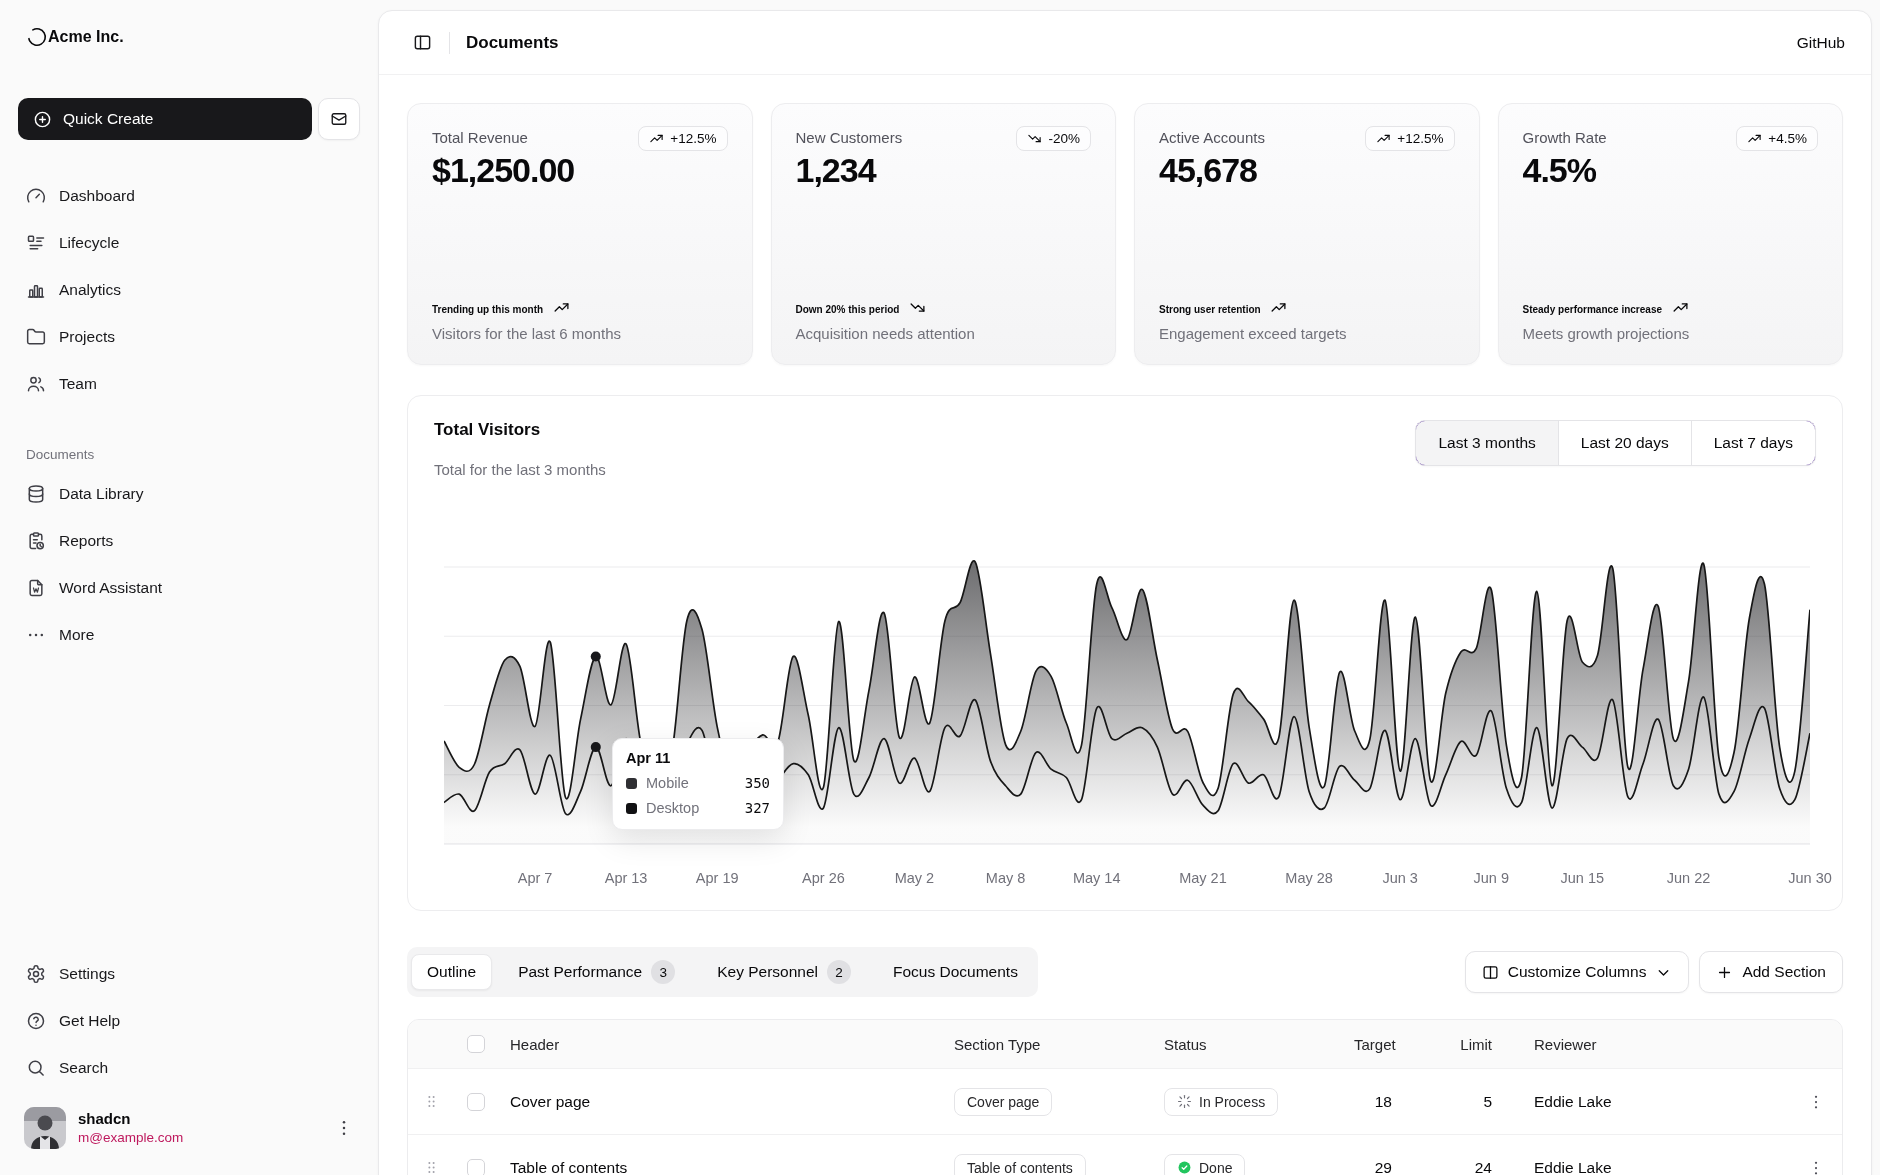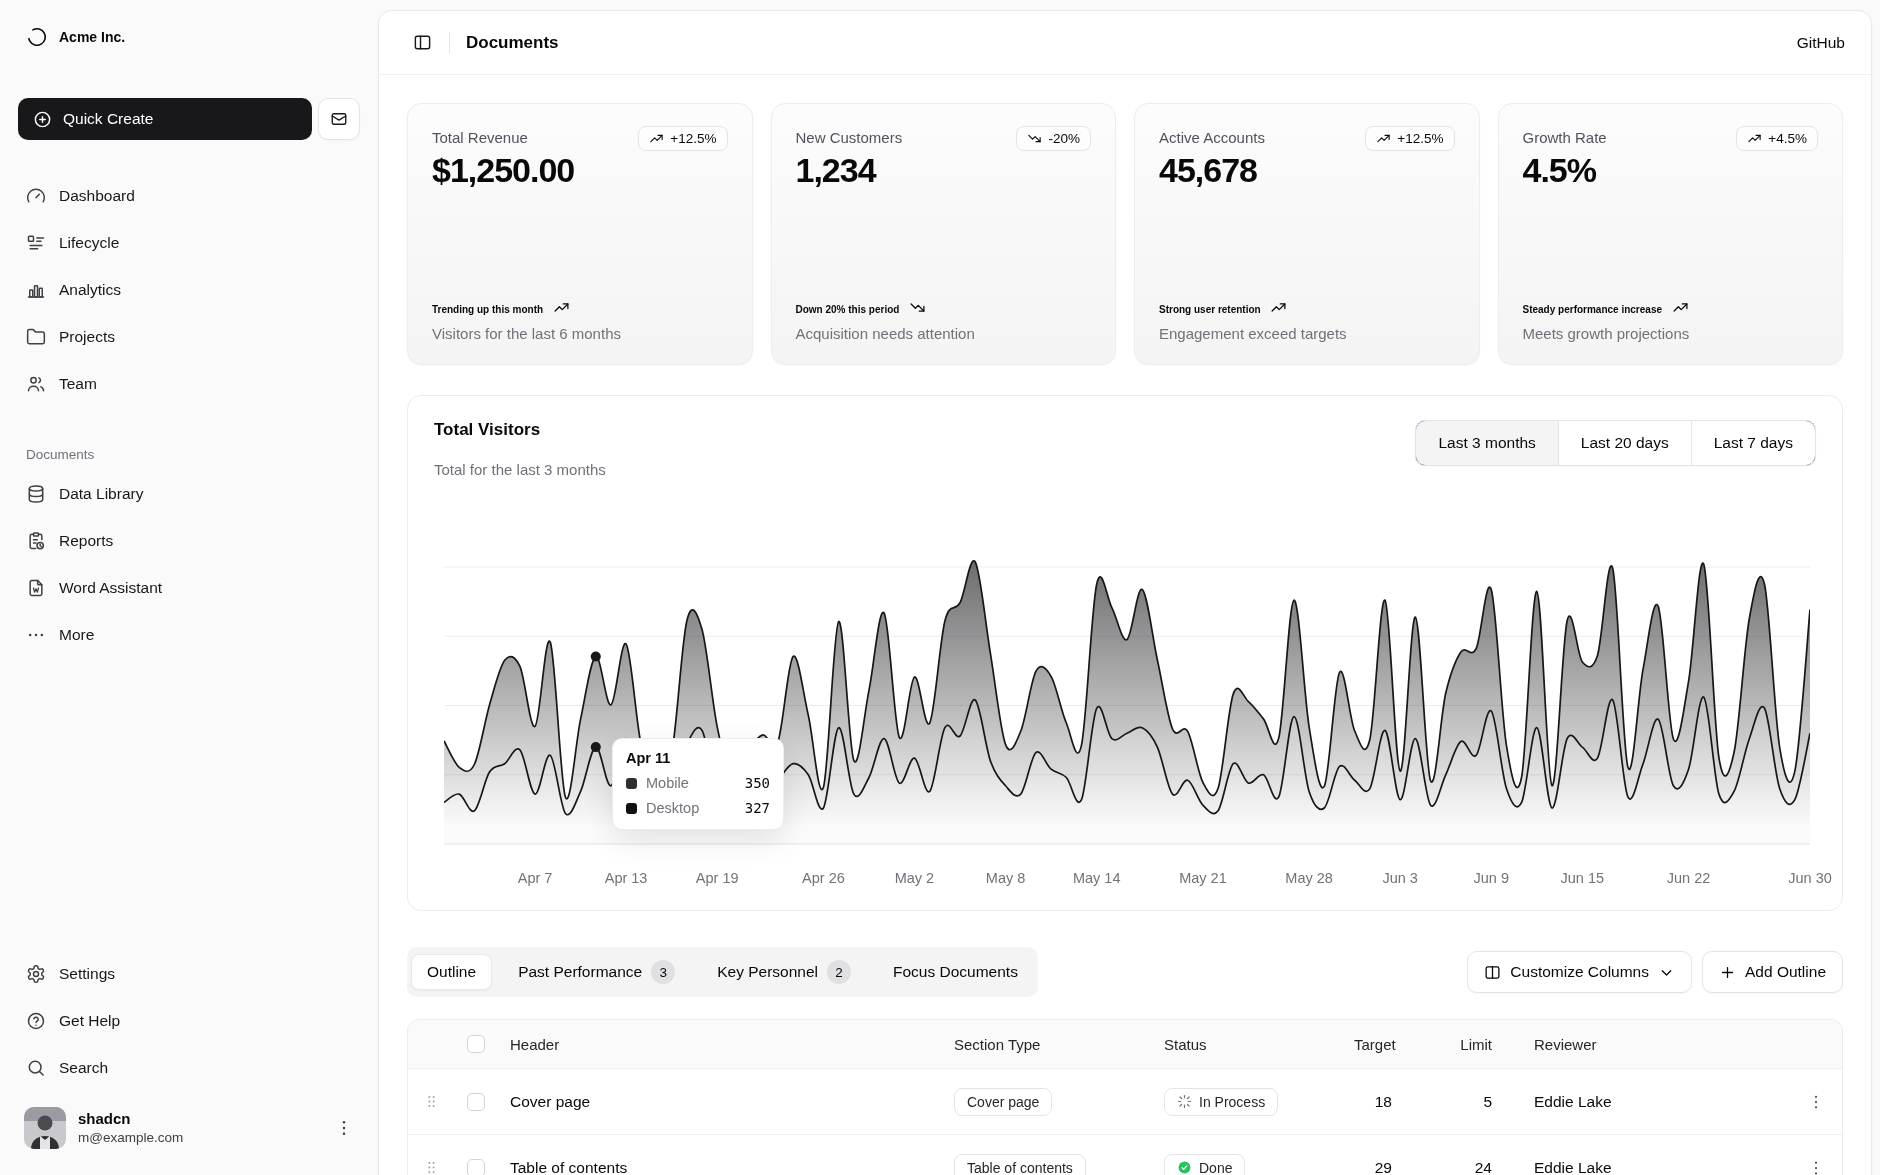--- a/index.html
+++ b/index.html
@@ -2,37 +2,37 @@
 <html><head>
 <meta charset="utf-8">
 <style>
   *{box-sizing:border-box;margin:0;padding:0}
   html,body{width:1880px;height:1175px;overflow:hidden}
   body{background:#fafafa;font-family:"Liberation Sans",sans-serif;color:#09090b;position:relative}
   .ic{display:inline-flex;flex:none}
   .ic svg{width:20px;height:20px}
   
   .sidebar{position:absolute;left:0;top:0;bottom:0;width:378px;padding:18px 16px;display:flex;flex-direction:column}
-  .org{display:flex;align-items:center;gap:11px;padding:8px 10px;font-size:14px;font-weight:700}
+  .org{display:flex;align-items:center;padding:8px 10px;font-size:16px;font-weight:700}
   .org .ic svg{width:22px;height:22px}
   .qc-row{display:flex;gap:6px;margin-top:26px;padding:16px 2px}
   .btn-quick{flex:1;display:flex;align-items:center;gap:11px;background:#18181b;color:#fff;border:none;border-radius:10px;height:42px;padding:0 15px;font-size:15.5px;font-weight:500;font-family:inherit;cursor:pointer}
   .btn-quick .ic svg{width:19px;height:19px}
   .btn-inbox{width:42px;height:42px;border:1px solid #e4e4e7;background:#fff;border-radius:10px;display:flex;align-items:center;justify-content:center;color:#18181b;box-shadow:0 1px 2px rgba(0,0,0,.04);cursor:pointer}
   .btn-inbox svg{width:18px;height:18px}
   .nav{display:flex;flex-direction:column;margin-top:16px}
   .nav-item{display:flex;align-items:center;gap:13px;height:47px;padding:0 10px;border-radius:10px;font-size:15.5px;color:#18181b;cursor:pointer}
   .nav-item .ic{color:#3f3f46}
   .nav-label{margin:40px 10px 4px;font-size:13.5px;color:#71717a}
   .spacer{flex:1}
   .user-row{display:flex;align-items:center;gap:12px;padding:8px 8px;margin-top:8px}
   .avatar{width:42px;height:42px;border-radius:10px;overflow:hidden;flex:none}
   .user-meta{flex:1;line-height:1.3}
   .user-name{font-size:15px;font-weight:600}
-  .user-email{font-size:13.5px;color:#404040}
+  .user-email{font-size:13.5px;color:#be185d}
   .user-dots{color:#3f3f46}
   
   .main{position:absolute;left:378px;top:10px;width:1494px;height:1600px;background:#fff;border:1px solid #e9e9eb;border-radius:14px;box-shadow:0 1px 3px rgba(0,0,0,.04)}
   .main-header{height:64px;display:flex;align-items:center;padding:0 26px;border-bottom:1px solid #f1f1f2}
   .icon-btn{width:34px;height:34px;display:flex;align-items:center;justify-content:center;border-radius:8px;color:#18181b;background:none;border:none;cursor:pointer}
   .icon-btn svg{width:19px;height:19px}
   .vsep{width:1px;height:22px;background:#e4e4e7;margin:0 16px 0 10px}
   .page-title{font-size:17px;font-weight:600}
   .gh{margin-left:auto;font-size:15.5px;font-weight:500;cursor:pointer}
   
@@ -478,21 +478,21 @@
               <path d="m6 9.5 6 6 6-6"></path>
             </svg>
           </span>
       </button>
       <button class="btn-outline">
         <span class="ic" id="plus-icon">
             <svg viewBox="0 0 24 24" fill="none" stroke="currentColor" stroke-width="1.8" stroke-linecap="round" stroke-linejoin="round">
               <path d="M12 5v14M5 12h14"></path>
             </svg>
           </span>
-        <span>Add Outline</span>
+        <span>Add Section</span>
       </button>
     </div>
   </section>
 
   <section class="table">
     <div class="tgrid thead" id="table-head">
         <span></span>
         <span class="checkbox"></span>
         <span class="cell">Header</span>
         <span class="cell">Section Type</span>

